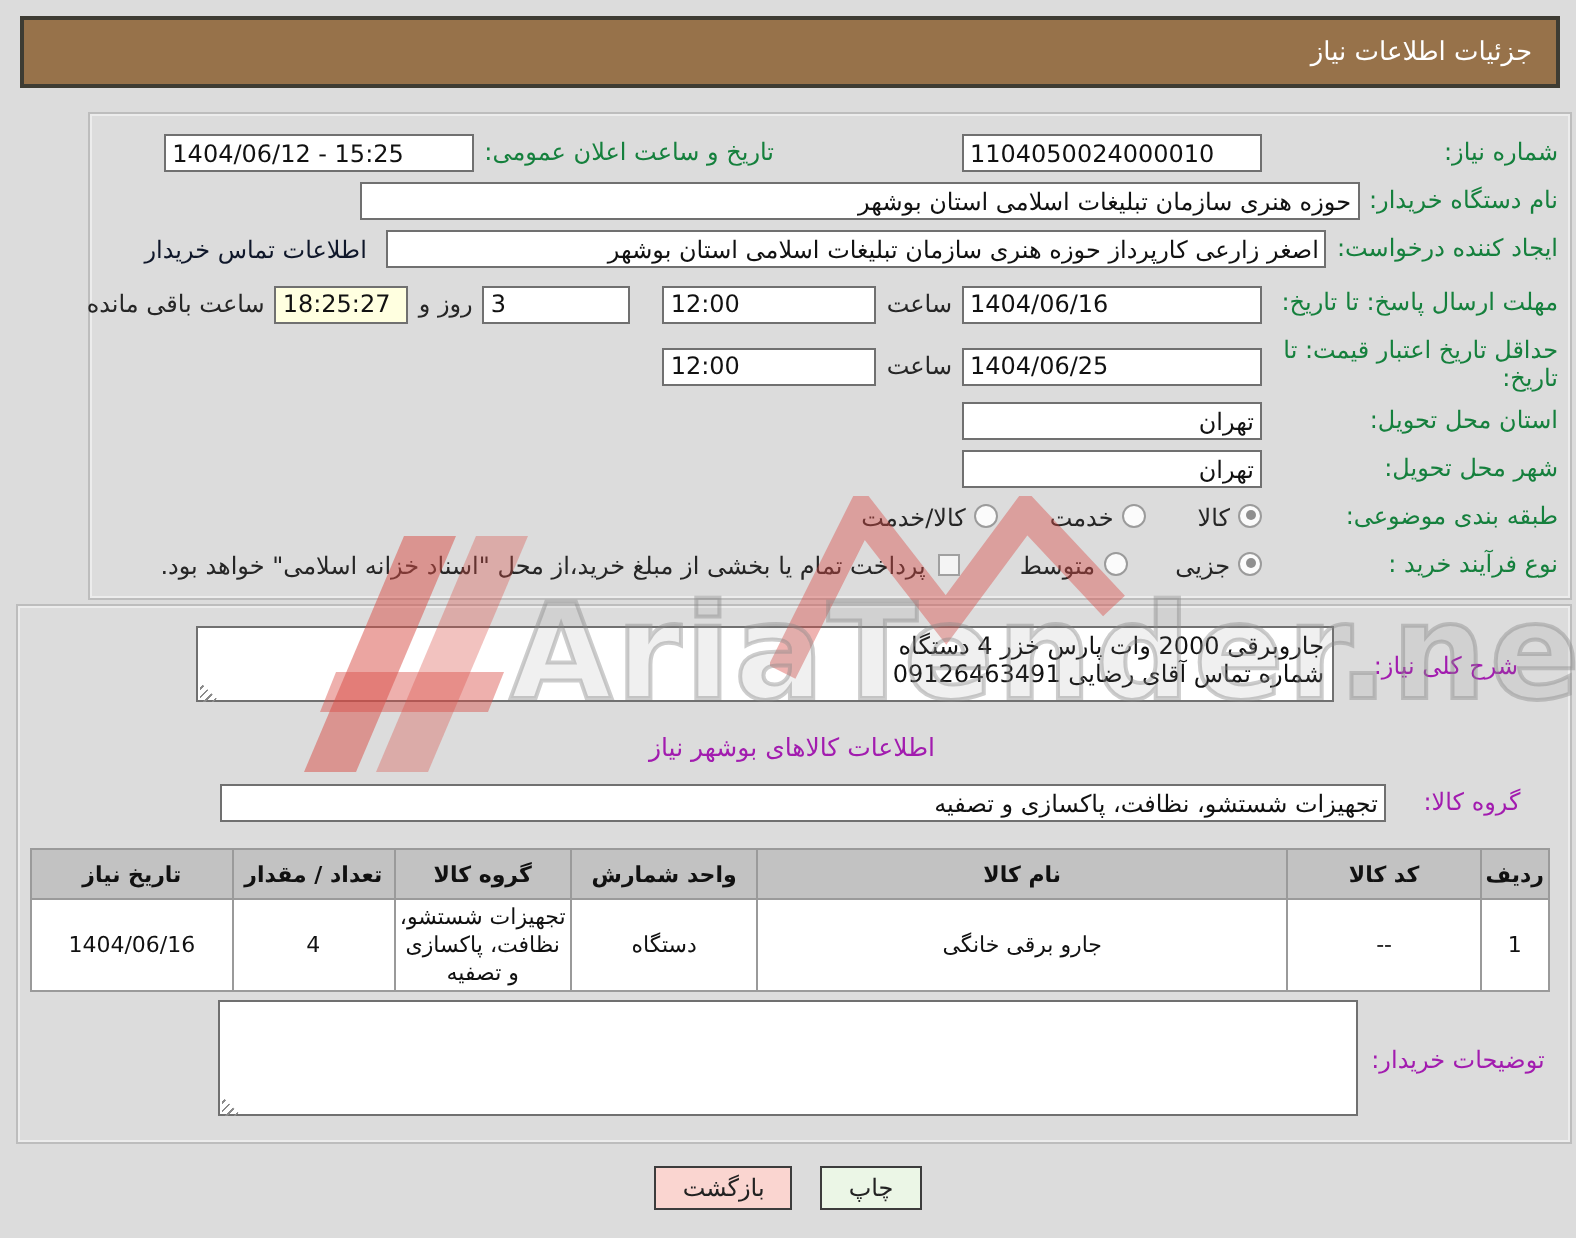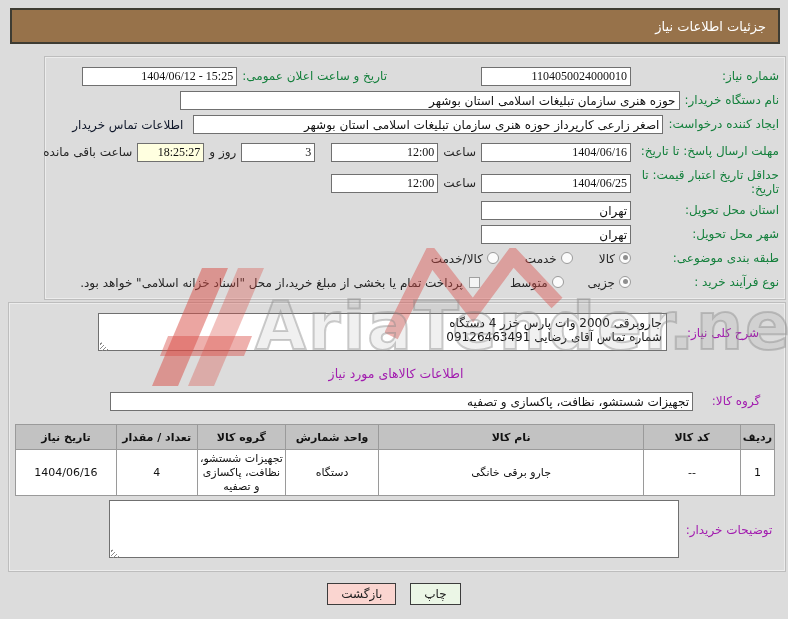--- a/index.html
+++ b/index.html
@@ -13,21 +13,21 @@
   .panel{position:absolute;border:1px solid #bdbdbd;box-shadow:0 0 0 1px #ececec inset;z-index:1;}
   .panel1{top:56px;right:2px;left:44px;height:244px;padding:9px 6px 0 6px;box-sizing:border-box;}
   .panel2{top:302px;right:2px;left:8px;height:270px;padding:10px 6px 0 6px;box-sizing:border-box;}
   .row{display:flex;align-items:center;margin-bottom:3px;min-height:21px;}
   .lbl{width:148px;flex:0 0 auto;line-height:1.15;color:#15803d;}
   .lbl.auto{width:auto;}
   .lbl.w112{width:112px;} .lbl.w86{width:86px;} .lbl.w100{width:100px;}
   .bold{font-weight:normal;color:#a21caf;text-align:center;}
   .inp{height:19px;box-sizing:border-box;border:1px solid #707070;background:#fff;font:12px "DejaVu Sans",sans-serif;
        padding:0 3px;color:#111;}
-  .center{text-align:right;font-family:Liberation Serif, serif;} .rightal{text-align:right;}
+  .center{text-align:left;} .rightal{text-align:right;}
   .ltr{direction:ltr;unicode-bidi:bidi-override;}
   .w150{width:150px;} .w155{width:155px;} .w85{width:107px;} .w74{width:74px;} .w67{width:67px;}
   .w500{width:500px;} .w470{width:470px;} .w583{width:583px;}
   .yellow{background:#FFFFE0;}
   .sp94{width:94px;flex:0 0 auto;} .sp16{width:16px;flex:0 0 auto;}
   .small-lbl{margin:0 5px;flex:0 0 auto;}
   .link{color:#0f172a;margin-right:10px;cursor:pointer;white-space:nowrap;}
   
   .radio{width:12px;height:12px;border-radius:50%;border:1px solid #9b9b9b;background:#fbfbfb;
          flex:0 0 auto;margin-left:4px;box-sizing:border-box;}
@@ -160,21 +160,21 @@
 
     <div class="row desc-row">
       <div class="lbl w112 bold">شرح کلی نیاز:</div>
       <span class="ta-wrap">
         <textarea class="ta desc" style="">جاروبرقی 2000 وات پارس خزر 4 دستگاه
 شماره تماس آقای رضایی 09126463491</textarea>
         <span class="grip"></span>
       </span>
     </div>
 
-    <div class="sec-title bold">اطلاعات کالاهای مورد نیاز</div>
+    <div class="sec-title bold">اطلاعات کالاهای بوشهر نیاز</div>
 
     <div class="row group-row">
       <div class="lbl w86 bold">گروه کالا:</div>
       <input class="inp rightal w583" readonly="" value="تجهیزات شستشو، نظافت، پاکسازی و تصفیه" style="">
     </div>
 
     <table class="goods">
       <thead>
         <tr>
           <th class="c-row">ردیف</th>

